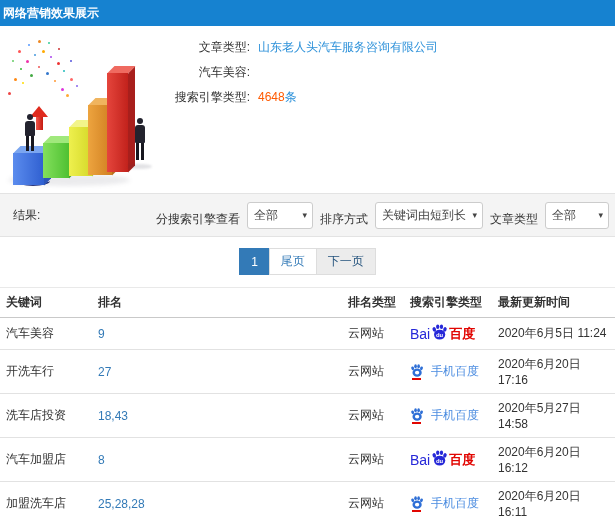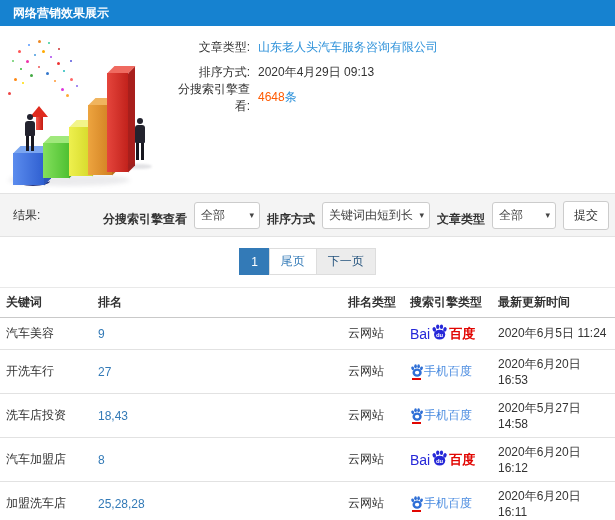--- a/index.html
+++ b/index.html
@@ -4,21 +4,21 @@
 <style>
   * { margin:0; padding:0; box-sizing:border-box; }
   html,body { background:#fff; }
   body {
     width:615px; height:520px; overflow:hidden; position:relative;
     font-family:"Liberation Sans","DejaVu Sans",sans-serif;
     font-size:12px; color:#333;
   }
   
   .topbar { height:26px; background:#1682d0; display:flex; align-items:center; }
-  .topbar .title { color:#fff; font-weight:bold; font-size:12px; padding-left:13px; }
+  .topbar .title { color:#fff; font-weight:bold; font-size:12px; padding-left:3px; }
 
   
   .info-panel { position:relative; height:167px; background:#fff; }
   .info-rows { margin-left:170px; padding-top:9px; }
   .info-row { display:flex; align-items:center; height:25px; }
   .info-row .lbl { width:80px; text-align:right; color:#333; }
   .info-row .val { margin-left:8px; }
   .link { color:#2b90d9; text-decoration:none; cursor:pointer; }
   .plain-val { color:#333; }
   .num-orange { color:#ff5a00; }
@@ -49,21 +49,21 @@
                  border-bottom:11px solid #e02b1e; }
   .arrow .shaft { width:7px; height:13px; margin:0 auto; background:linear-gradient(90deg,#f2574b,#c41a10); }
   .confetti i { position:absolute; display:block; border-radius:50%; }
 
   
   .filterbar { height:44px; background:#f4f4f4; border-top:1px solid #e3e3e3;
                border-bottom:1px solid #e3e3e3; display:flex; align-items:center;
                padding:0 6px 0 13px; }
   .filterbar .result-lbl { color:#333; }
   .filterbar .controls { margin-left:auto; display:flex; align-items:center; gap:7px; }
-  .ctrl-lbl { font-weight:bold; color:#333;margin-top:8px; }
+  .ctrl-lbl { font-weight:normal; color:#333;margin-top:8px; }
   .select-wrap { position:relative; display:inline-block; }
   .select-wrap::after { content:"▾"; position:absolute; right:6px; top:50%;
                         transform:translateY(-55%); font-size:9px; color:#444; pointer-events:none; }
   select { -webkit-appearance:none; appearance:none; height:27px; background:#fff;
            border:1px solid #ccc; border-radius:3px; font-size:12px; color:#444;
            padding:0 16px 0 6px; font-family:inherit; }
   .sel-engine { width:66px; } .sel-sort { width:108px; } .sel-article { width:64px; }
   .submit-btn { height:29px; min-width:42px; padding:0 10px; background:#fff;
                 border:1px solid #ccc; border-radius:3px; font-size:12px; color:#333;
                 font-family:inherit; cursor:pointer; }
@@ -84,21 +84,21 @@
   th:first-child, td:first-child { padding-left:6px; }
   .c-rank { color:#337ab7; cursor:pointer; }
 
   
   .pc-logo, .mb-logo { display:none; align-items:center; }
   td.baidu_pc .pc-logo { display:inline-flex; }
   td.baidu_mobile .mb-logo { display:inline-flex; }
   .pc-logo .bai { color:#2628d8; font-size:14px; font-weight:normal; letter-spacing:0; }
   .pc-logo .bdu { color:#e10602; font-size:13px; font-weight:bold; }
   .pc-logo svg { margin:0 1px 3px 1px; }
-  .mb-logo { gap:0; }
+  .mb-logo { gap:7px; }
   .mb-logo .mb-ico { position:relative; width:14px; height:16px; }
   .mb-logo .mb-ico .redline { position:absolute; left:2px; bottom:0; width:9px; height:2px; background:#e10601; }
   .mb-logo .mb-txt { color:#4b8ce0; }
 </style>
 </head>
 <body>
 
 <div class="topbar">
   <span class="title">网络营销效果展示</span>
 </div>
@@ -186,25 +186,24 @@
         <i style="left: 70px; top: 30px; width: 2px; height: 2px; background: rgb(85, 85, 221);"></i>
       </div>
   </div>
 
   <div class="info-rows">
     <div class="info-row">
       <span class="lbl">文章类型:</span>
       <a class="val link">山东老人头汽车服务咨询有限公司</a>
     </div>
     <div class="info-row">
-      <span class="lbl">排序方式:</span>
-      <span class="val plain-val">2020年4月29日 09:13</span>
+      <span class="lbl">汽车美容:</span>
     </div>
     <div class="info-row">
-      <span class="lbl">分搜索引擎查看:</span>
+      <span class="lbl">搜索引擎类型:</span>
       <span class="val">
         <span class="num-orange">4648</span><span class="unit-blue">条</span>
       </span>
     </div>
   </div>
 </div>
 
 <div class="filterbar">
   <span class="result-lbl">结果:</span>
   <div class="controls">
@@ -213,21 +212,20 @@
       <select class="sel-engine" id="sel-engine"><option>全部</option></select>
     </span>
     <span class="ctrl-lbl">排序方式</span>
     <span class="select-wrap">
       <select class="sel-sort" id="sel-sort"><option>关键词由短到长排序</option></select>
     </span>
     <span class="ctrl-lbl">文章类型</span>
     <span class="select-wrap">
       <select class="sel-article" id="sel-article"><option>全部</option></select>
     </span>
-    <button class="submit-btn">提交</button>
   </div>
 </div>
 
 <div class="pager">
   <span class="pg active">1</span>
   <span class="pg">尾页</span>
   <span class="pg next">下一页</span>
 </div>
 
 <table>
@@ -284,21 +282,21 @@
             <ellipse cx="16" cy="4" rx="2.5" ry="3.6" fill="#2e6fd6"></ellipse>
             <ellipse cx="21.3" cy="8" rx="2.6" ry="3.5" fill="#2e6fd6" transform="rotate(20 21.3 8)"></ellipse>
             <ellipse cx="13.2" cy="16" rx="8.6" ry="7.6" fill="#2e6fd6"></ellipse>
             <ellipse cx="13.2" cy="16" rx="4" ry="3.4" fill="#ffffff"></ellipse>
           </svg>
           <i class="redline"></i>
         </span>
         <span class="mb-txt">手机百度</span>
       </span>
     </td>
-    <td>2020年6月20日 16:53</td>
+    <td>2020年6月20日 17:16</td>
   </tr>
 
   <tr>
     <td>洗车店投资</td>
     <td class="c-rank">18,43</td>
     <td>云网站</td>
     <td class="c-engine baidu_mobile">
       
       <span class="mb-logo">
         <span class="mb-ico">

